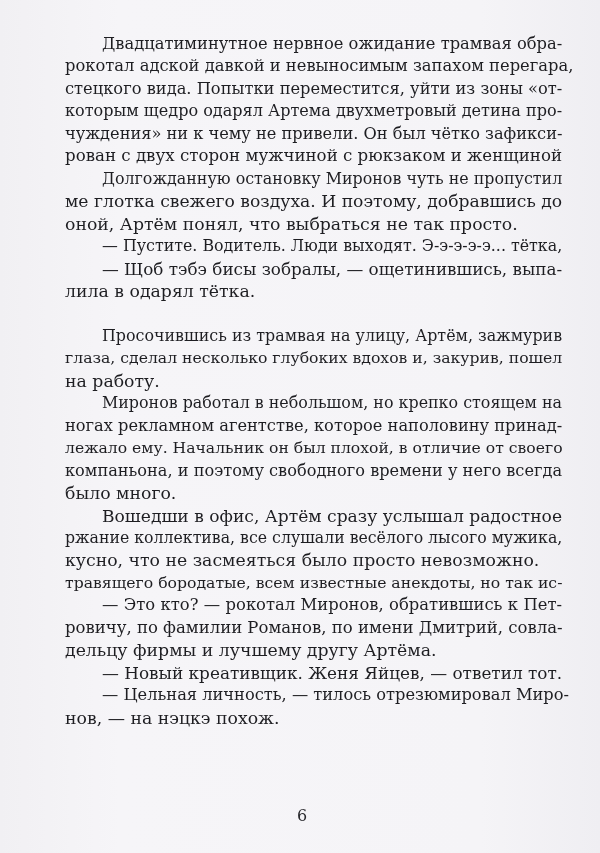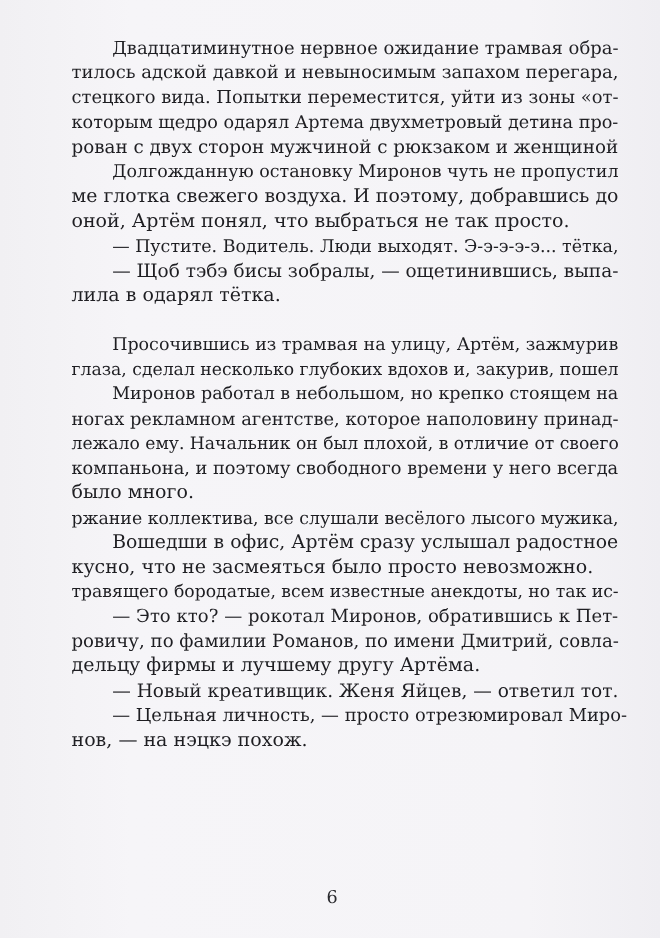--- a/index.html
+++ b/index.html
@@ -60,23 +60,24 @@
     }
   </style>
 </head>
 <body>
 
 <div class="page">
   <div class="text-block">
 
     <div class="para-block">
       <span class="line first" style="font-size: 16.32px;">Двадцатиминутное нервное ожидание трамвая обра-</span>
-      <span class="line" style="font-size: 16.34px;">тилось адской давкой и невыносимым запахом перегара,</span>
+      <span class="line" style="font-size: 16.34px;">рокотал адской давкой и невыносимым запахом перегара,</span>
       <span class="line" style="font-size: 16.28px;">стецкого вида. Попытки переместится, уйти из зоны «от-</span>
       <span class="line" style="font-size: 16.06px;">которым щедро одарял Артема двухметровый детина про-</span>
+      <span class="line" style="font-size: 16.19px;">чуждения» ни к чему не привели. Он был чётко зафикси-</span>
       <span class="line" style="font-size: 16.64px;">рован с двух сторон мужчиной с рюкзаком и женщиной</span>
     </div>
 
     <div class="para-block">
       <span class="line first" style="font-size: 15.88px;">Долгожданную остановку Миронов чуть не пропустил</span>
       <span class="line" style="font-size: 17.18px;">ме глотка свежего воздуха. И поэтому, добравшись до</span>
       <span class="line last">оной, Артём понял, что выбраться не так просто.</span>
     </div>
 
     <div class="para-block">
@@ -86,48 +87,49 @@
     <div class="para-block">
       <span class="line first" style="font-size: 16.79px;">— Щоб тэбэ бисы зобралы, — ощетинившись, выпа-</span>
       <span class="line last">лила в одарял тётка.</span>
     </div>
 
     <div class="gap"></div>
 
     <div class="para-block">
       <span class="line first" style="font-size: 15.89px;">Просочившись из трамвая на улицу, Артём, зажмурив</span>
       <span class="line" style="font-size: 15.65px;">глаза, сделал несколько глубоких вдохов и, закурив, пошел</span>
+      <span class="line last">на работу.</span>
     </div>
 
     <div class="para-block">
       <span class="line first" style="font-size: 15.89px;">Миронов работал в небольшом, но крепко стоящем на</span>
       <span class="line" style="font-size: 16.24px;">ногах рекламном агентстве, которое наполовину принад-</span>
       <span class="line" style="font-size: 15.61px;">лежало ему. Начальник он был плохой, в отличие от своего</span>
       <span class="line" style="font-size: 16.17px;">компаньона, и поэтому свободного времени у него всегда</span>
       <span class="line last">было много.</span>
     </div>
 
     <div class="para-block">
+      <span class="line first" style="font-size: 17.13px;">Вошедши в офис, Артём сразу услышал радостное</span>
       <span class="line" style="font-size: 15.74px;">ржание коллектива, все слушали весёлого лысого мужика,</span>
-      <span class="line first" style="font-size: 17.13px;">Вошедши в офис, Артём сразу услышал радостное</span>
       <span class="line last">кусно, что не засмеяться было просто невозможно.</span>
       <span class="line" style="font-size: 15.66px;">травящего бородатые, всем известные анекдоты, но так ис-</span>
     </div>
 
     <div class="para-block">
       <span class="line first" style="font-size: 16.39px;">— Это кто? — рокотал Миронов, обратившись к Пет-</span>
       <span class="line" style="font-size: 16.5px;">ровичу, по фамилии Романов, по имени Дмитрий, совла-</span>
       <span class="line last">дельцу фирмы и лучшему другу Артёма.</span>
     </div>
 
     <div class="para-block">
       <span class="line first last" style="font-size: 16.87px;">— Новый креативщик. Женя Яйцев, — ответил тот.</span>
     </div>
 
     <div class="para-block">
-      <span class="line first" style="font-size: 16.24px;">— Цельная личность, — просто отрезюмировал Миро-</span>
+      <span class="line first" style="font-size: 16.24px;">— Цельная личность, — тилось отрезюмировал Миро-</span>
       <span class="line last">нов, — на нэцкэ похож.</span>
     </div>
 
   </div>
 
   <div class="page-number">6</div>
 </div>
 
 </body></html>

